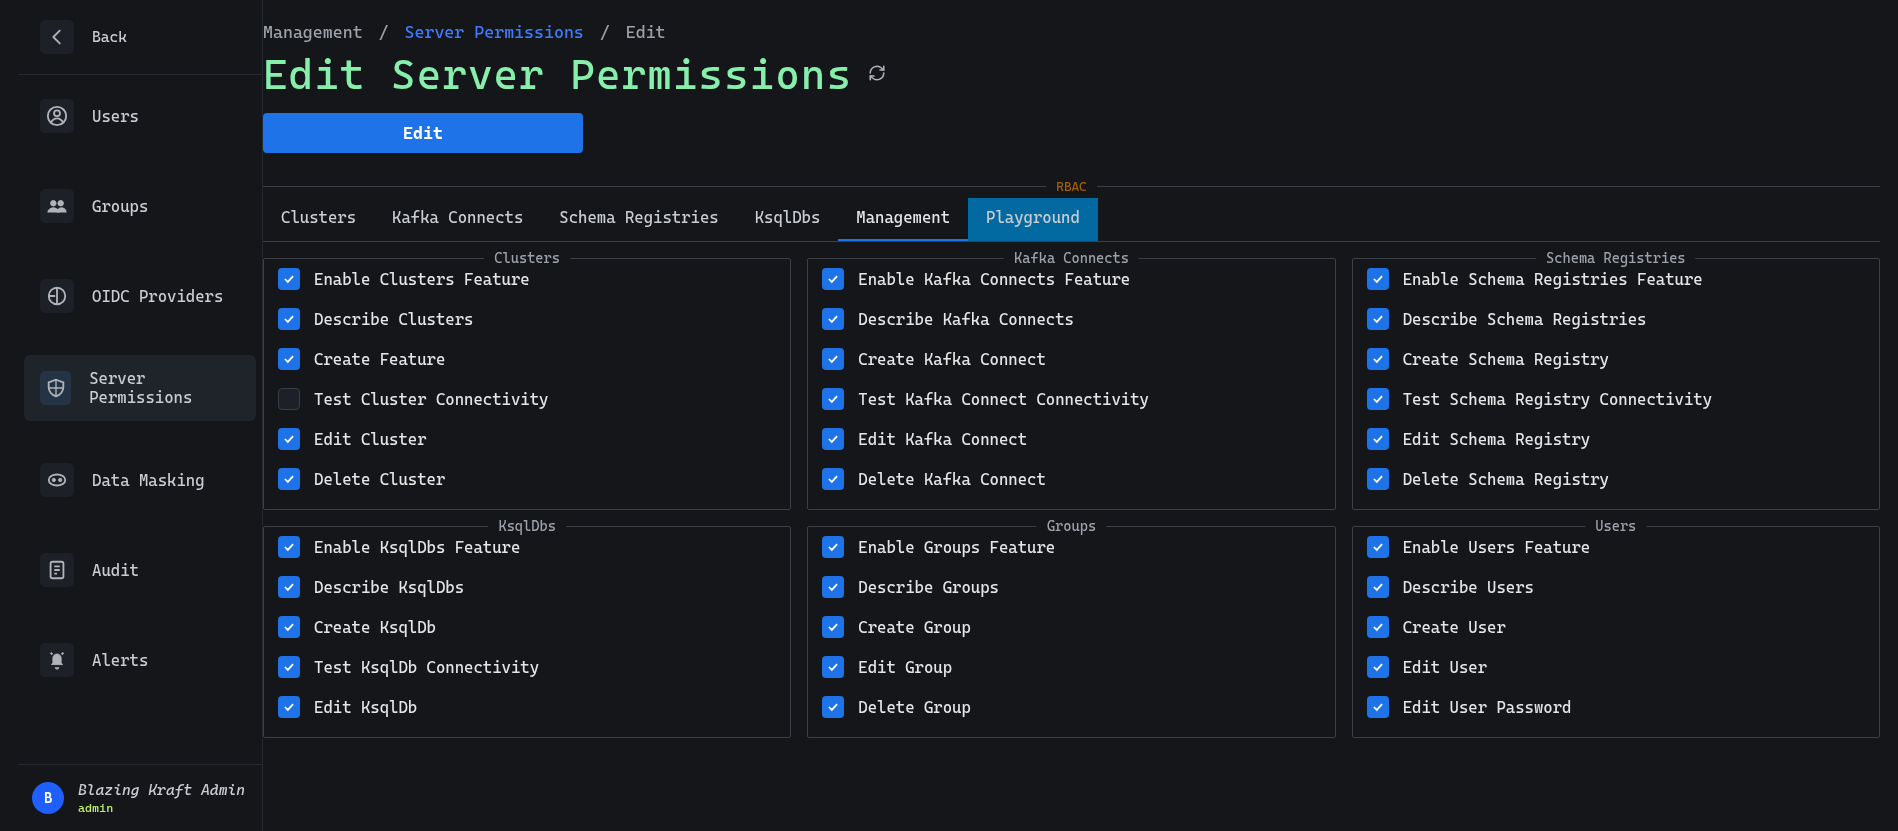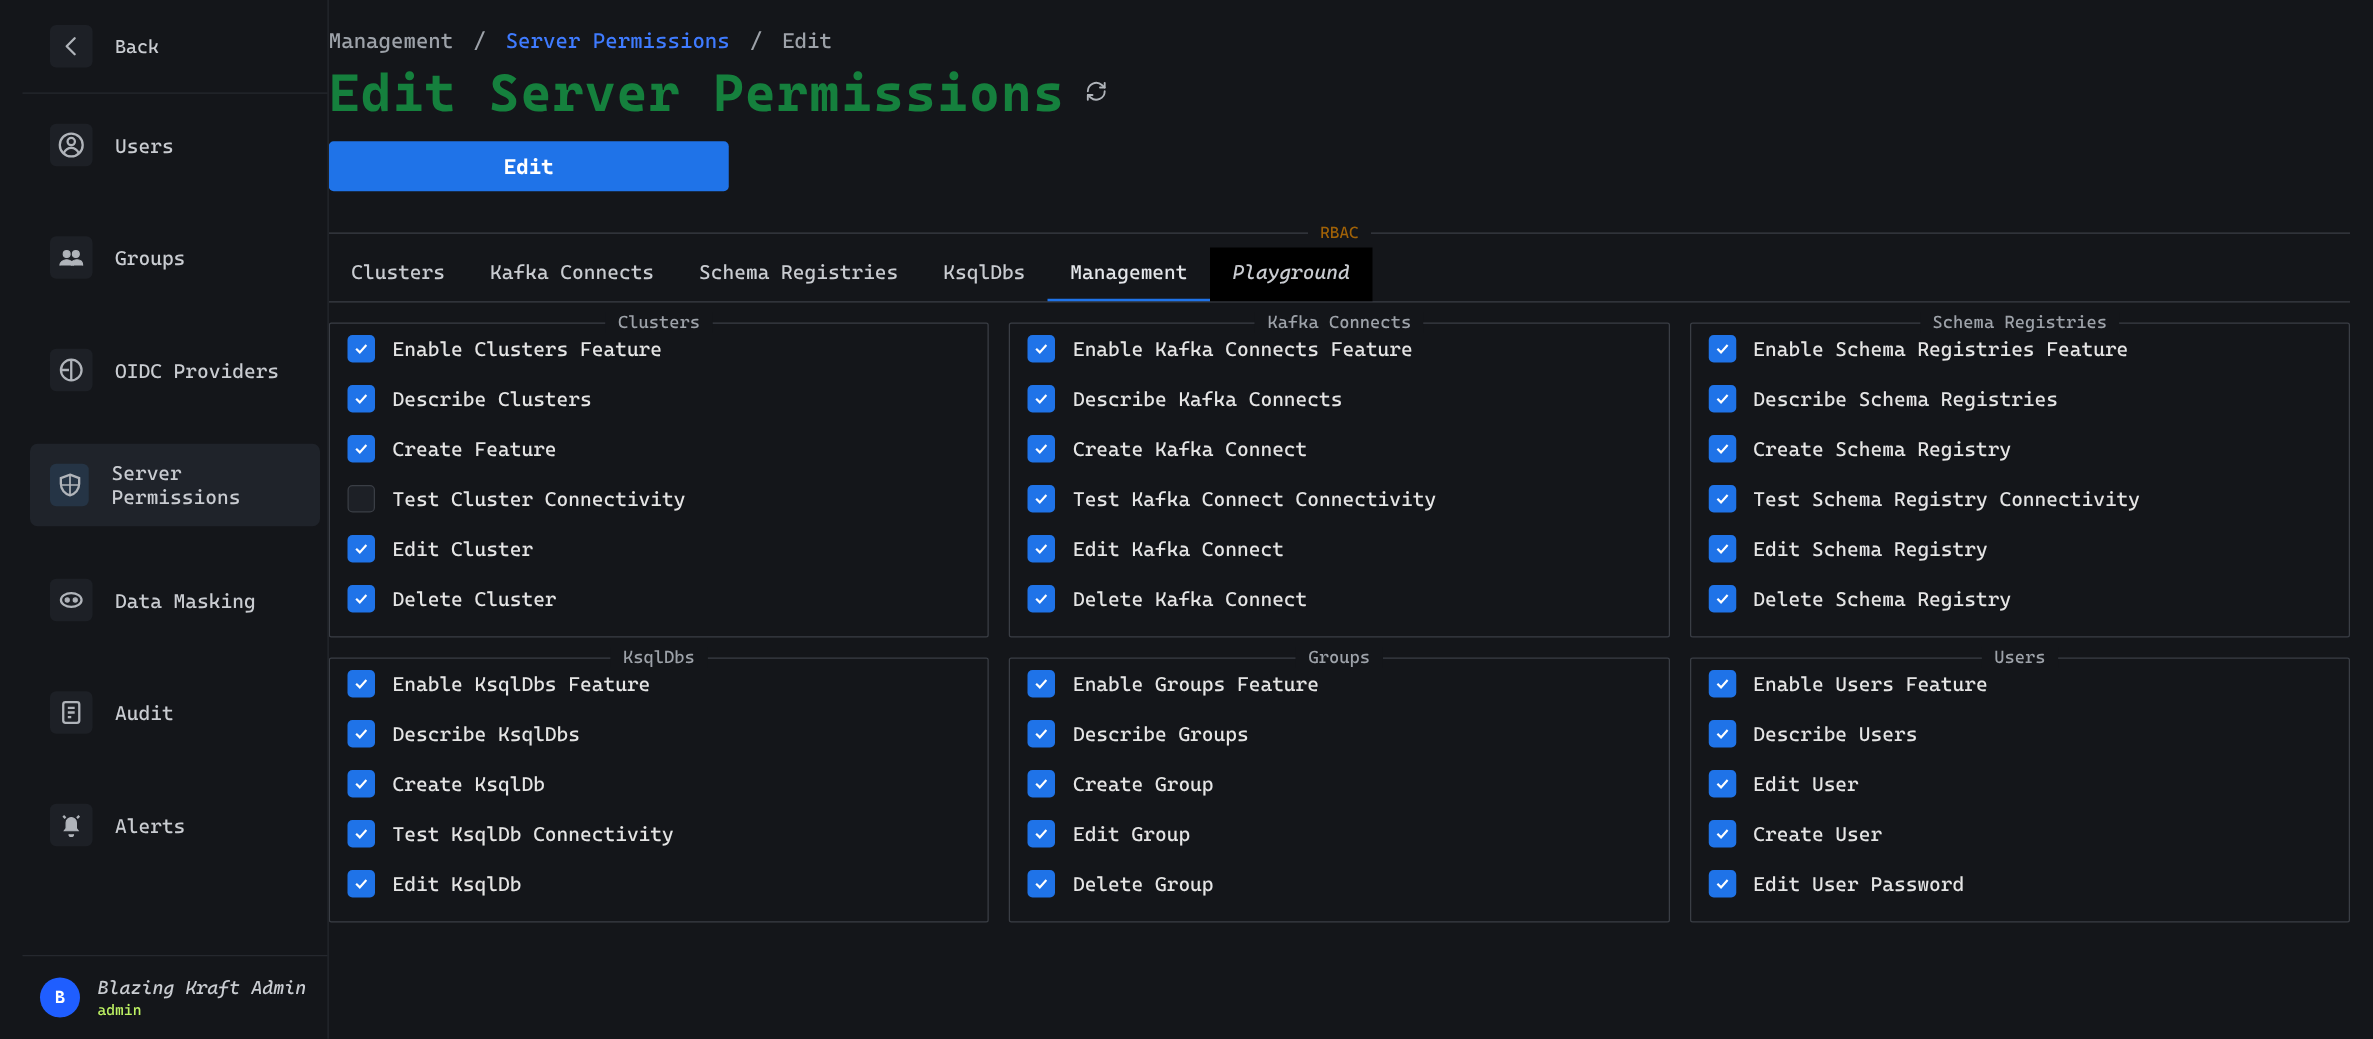--- a/index.html
+++ b/index.html
@@ -85,23 +85,23 @@
     font-size: 17px;
     padding: 4px 0 6px 0;
   }
   .crumbs .link { color: #3f7bff; cursor: pointer; }
   .crumbs .sep { color: #9da2a9; padding: 0 6px; }
   .page-title-row {
     display: flex; align-items: center; gap: 16px;
     margin-top: 2px; margin-bottom: 14px;
   }
   .page-title {
-    color: #15803d;
+    color: #86efac;
     font-size: 42px;
-    font-weight: 700;
+    font-weight: 400;
     letter-spacing: 1px;
   }
   .refresh-icon { color: #b0b4ba; }
   .edit-btn {
     display: inline-flex;
     align-items: center; justify-content: center;
     width: 320px; height: 40px;
     background: #1f73e8;
     color: #fff;
     border: none;
@@ -136,21 +136,21 @@
     padding: 10px 18px 12px 18px;
     color: #c9ccd1;
     cursor: pointer;
     border-bottom: 2px solid transparent;
     font-size: 16px;
   }
   .tab.active {
     color: #e4e6ea;
     border-bottom-color: #1f73e8;
   }
-  .tab.hover { background: #000000; font-style: italic; }
+  .tab.hover { background: #0369a1; }
 
   
   .perm-grid {
     display: grid;
     grid-template-columns: repeat(3, 1fr);
     gap: 16px;
     margin-top: 16px;
   }
   .perm-box {
     border: 1px solid #3a3e45;
@@ -568,29 +568,29 @@
             </svg>
           </span>
           <span class="perm-label">Describe Users</span>
         </div>
         <div class="perm-row">
           <span class="chk on">
             <svg viewBox="0 0 24 24">
               <polyline points="5 12 10 17 19 7"></polyline>
             </svg>
           </span>
+          <span class="perm-label">Create User</span>
+        </div>
+        <div class="perm-row">
+          <span class="chk on">
+            <svg viewBox="0 0 24 24">
+              <polyline points="5 12 10 17 19 7"></polyline>
+            </svg>
+          </span>
           <span class="perm-label">Edit User</span>
-        </div>
-        <div class="perm-row">
-          <span class="chk on">
-            <svg viewBox="0 0 24 24">
-              <polyline points="5 12 10 17 19 7"></polyline>
-            </svg>
-          </span>
-          <span class="perm-label">Create User</span>
         </div>
         <div class="perm-row">
           <span class="chk on">
             <svg viewBox="0 0 24 24">
               <polyline points="5 12 10 17 19 7"></polyline>
             </svg>
           </span>
           <span class="perm-label">Edit User Password</span>
         </div>
       </div>

